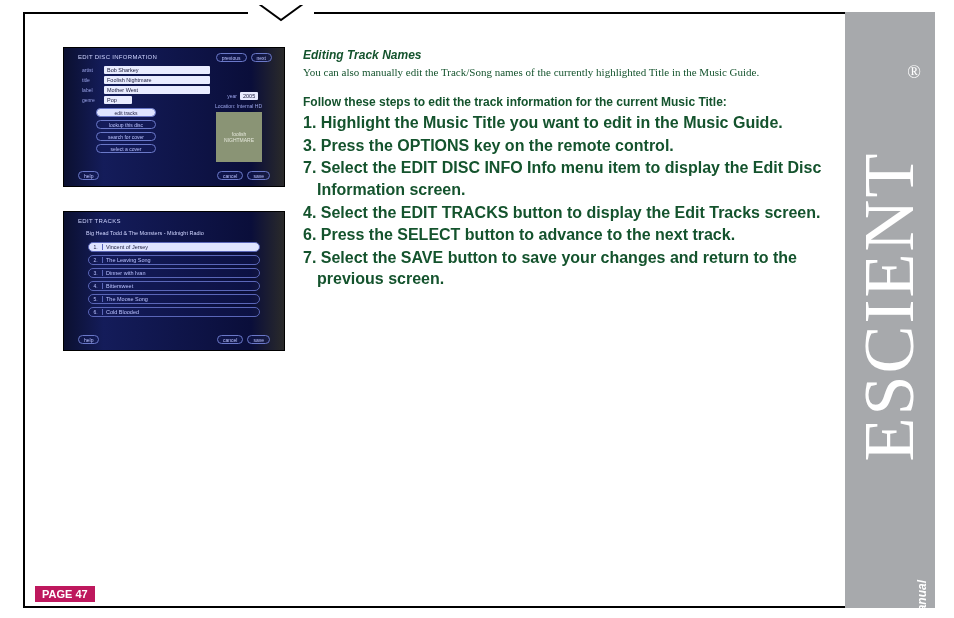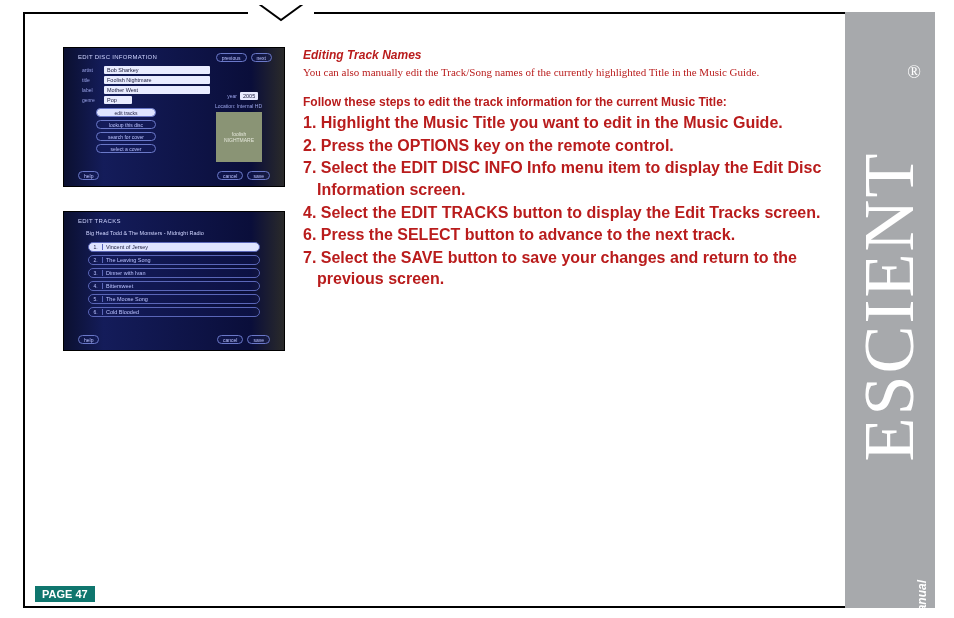--- a/index.html
+++ b/index.html
@@ -157,40 +157,40 @@
   }
   .ss2-item.sel { background:#dfe4ff; color:#1a1a3a; }
   .ss2-num {
     width:14px; text-align:center;
     border-right:1px solid #5a66b8;
     font-size:5px;
   }
   .text-col {
     flex:1;
     font-size: 12px;
-    color:#b91c1c;
+    color:#14532d;
     line-height:1.35;
   }
   .heading {
     font-weight:bold; font-style:italic;
     font-family: Arial, Helvetica, sans-serif;
     font-size:12px;
     margin-bottom:2px;
   }
   .intro { margin-bottom:14px; font-family: "Times New Roman", serif; font-size:11px;}
   .steps-lead { font-weight:bold; font-family: Arial, Helvetica, sans-serif; font-size:12px; margin-bottom:2px;}
   ol.steps {
     list-style:none; padding:0; margin:0;
     font-weight:bold; font-family: Arial, Helvetica, sans-serif; font-size:16px;
   }
   ol.steps li { margin-bottom:1px; padding-left:14px; text-indent:-14px;}
   .page-num {
     position:absolute;
     left:12px; bottom:6px;
-    background:#0f766e; color:#fff;
+    background:#be185d; color:#fff;
     font-family: Arial, Helvetica, sans-serif;
     font-weight:bold; font-size:11px;
     padding:2px 7px;
   }
 </style>
 </head>
 <body>
 
 <div class="page-outer">
   <div class="page-border"></div>
@@ -297,21 +297,21 @@
         </div>
 
       </div>
 
       <div class="text-col">
         <div class="heading">Editing Track Names</div>
         <div class="intro">You can also manually edit the Track/Song names of the currently highlighted Title in the Music Guide.</div>
         <div class="steps-lead">Follow these steps to edit the track information for the current Music Title:</div>
         <ol class="steps">
           <li>1. Highlight the Music Title you want to edit in the Music Guide.</li>
-          <li>2. Press the OPTIONS key on the remote control.</li>
+          <li>3. Press the OPTIONS key on the remote control.</li>
           <li>7. Select the EDIT DISC INFO Info menu item to display the Edit Disc Information screen.</li>
           <li>4. Select the EDIT TRACKS button to display the Edit Tracks screen.</li>
           <li>6. Press the SELECT button to advance to the next track.</li>
           <li>7. Select the SAVE button to save your changes and return to the previous screen.</li>
         </ol>
       </div>
     </div>
 
     <div class="page-num">PAGE 47</div>
   </div>

